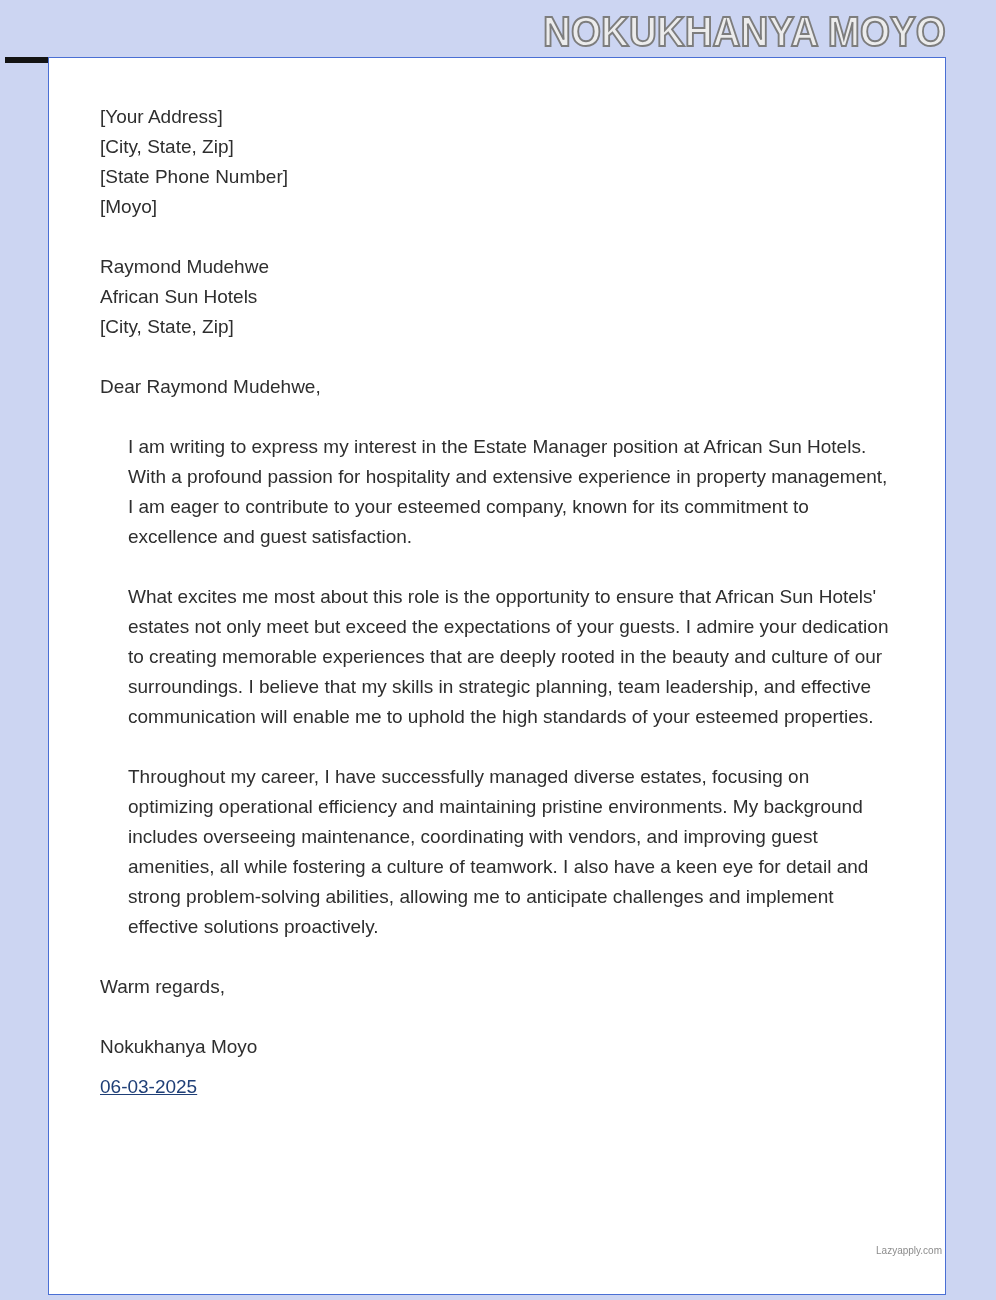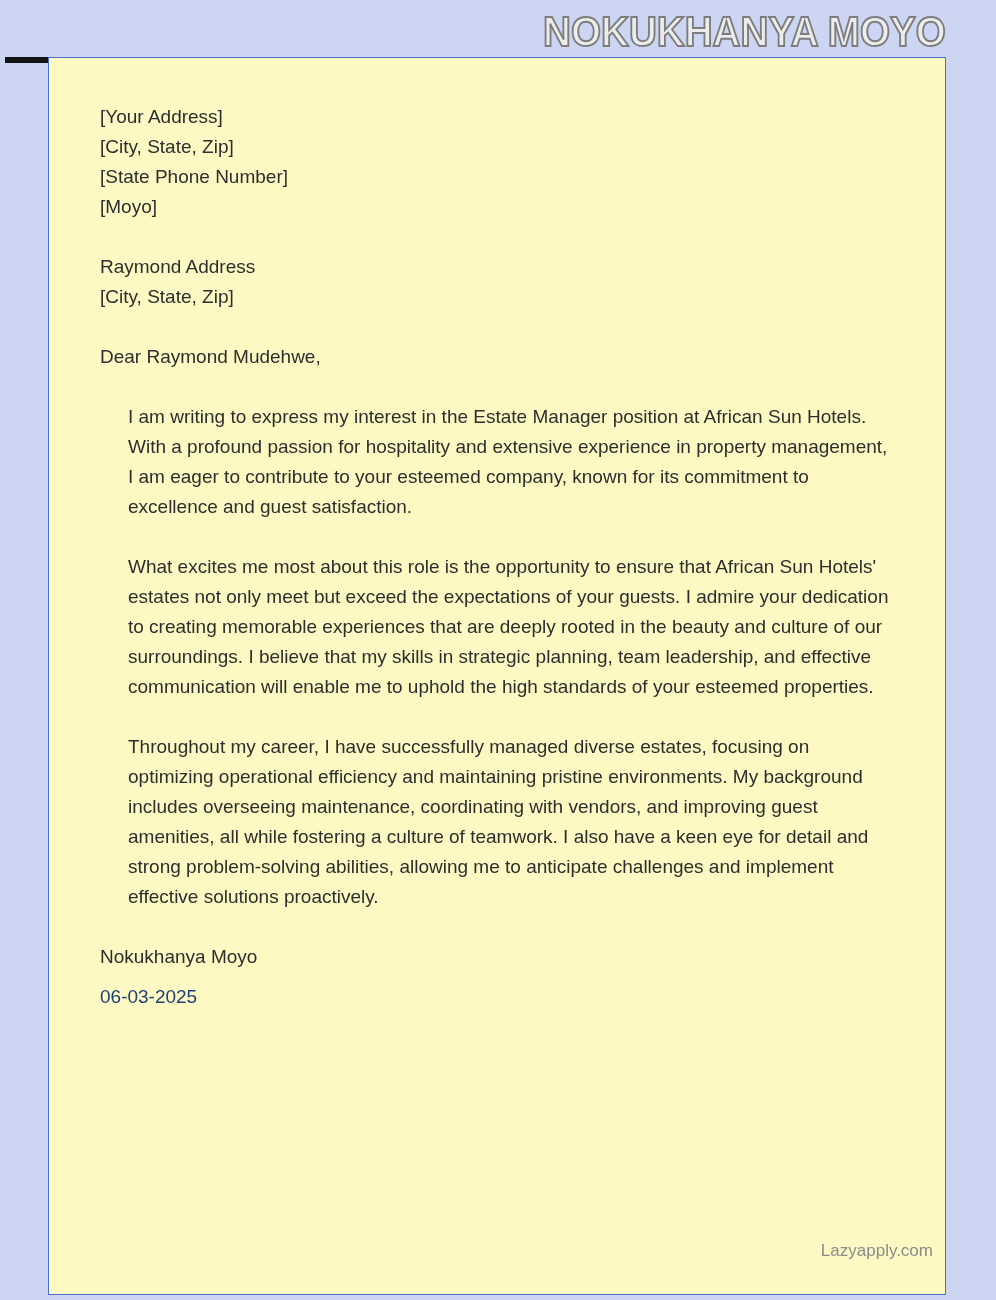--- a/index.html
+++ b/index.html
@@ -30,41 +30,42 @@
     width: 940px;
     height: 6px;
     background: #141414;
   }
   .letter {
     position: absolute;
     top: 57px;
     left: 48px;
     width: 898px;
     height: 1238px;
-    background: #fef9c3;
+    background: #ffffff;
     border: 1px solid #4a6fd4;
     padding: 44px 56px 0 51px;
     font-size: 19px;
     line-height: 30px;
     color: #2e2e2e;
   }
   .block { margin-bottom: 30px; }
   .block div { min-height: 30px; }
   .letter p { margin-bottom: 30px; margin-left: 28px; }
   .date-link {
     display: inline-block;
     margin-top: 10px;
     color: #1f3f77;
+    text-decoration: underline;
     cursor: pointer;
   }
   .watermark {
     position: absolute;
-    right: 12px;
+    right: 3px;
     bottom: 28px;
-    font-size: 17px;
+    font-size: 10px;
     color: #8c8c8c;
     text-align: center;
   }
 </style>
 </head>
 <body>
 
 <div>
 
   <div class="header-name">NOKUKHANYA MOYO</div>
@@ -74,32 +75,36 @@
   <div class="letter">
 
     <div class="block">
       <div>[Your Address]</div>
       <div>[City, State, Zip]</div>
       <div>[State Phone Number]</div>
       <div>[Moyo]</div>
     </div>
 
     <div class="block">
-      <div>Raymond Address</div>
+      <div>Raymond Mudehwe</div>
+      <div>African Sun Hotels</div>
       <div>[City, State, Zip]</div>
     </div>
 
     <div class="block">
       <div>Dear Raymond Mudehwe,</div>
     </div>
 
     <p>I am writing to express my interest in the Estate Manager position at African Sun Hotels. With a profound passion for hospitality and extensive experience in property management, I am eager to contribute to your esteemed company, known for its commitment to excellence and guest satisfaction.</p>
     <p>What excites me most about this role is the opportunity to ensure that African Sun Hotels' estates not only meet but exceed the expectations of your guests. I admire your dedication to creating memorable experiences that are deeply rooted in the beauty and culture of our surroundings. I believe that my skills in strategic planning, team leadership, and effective communication will enable me to uphold the high standards of your esteemed properties.</p>
     <p>Throughout my career, I have successfully managed diverse estates, focusing on optimizing operational efficiency and maintaining pristine environments. My background includes overseeing maintenance, coordinating with vendors, and improving guest amenities, all while fostering a culture of teamwork. I also have a keen eye for detail and strong problem-solving abilities, allowing me to anticipate challenges and implement effective solutions proactively.</p>
 
+    <div class="block">
+      <div>Warm regards,</div>
+    </div>
 
     <div>Nokukhanya Moyo</div>
 
     <span class="date-link">06-03-2025</span>
 
     <div class="watermark">Lazyapply.com</div>
 
   </div>
 
 </div>

